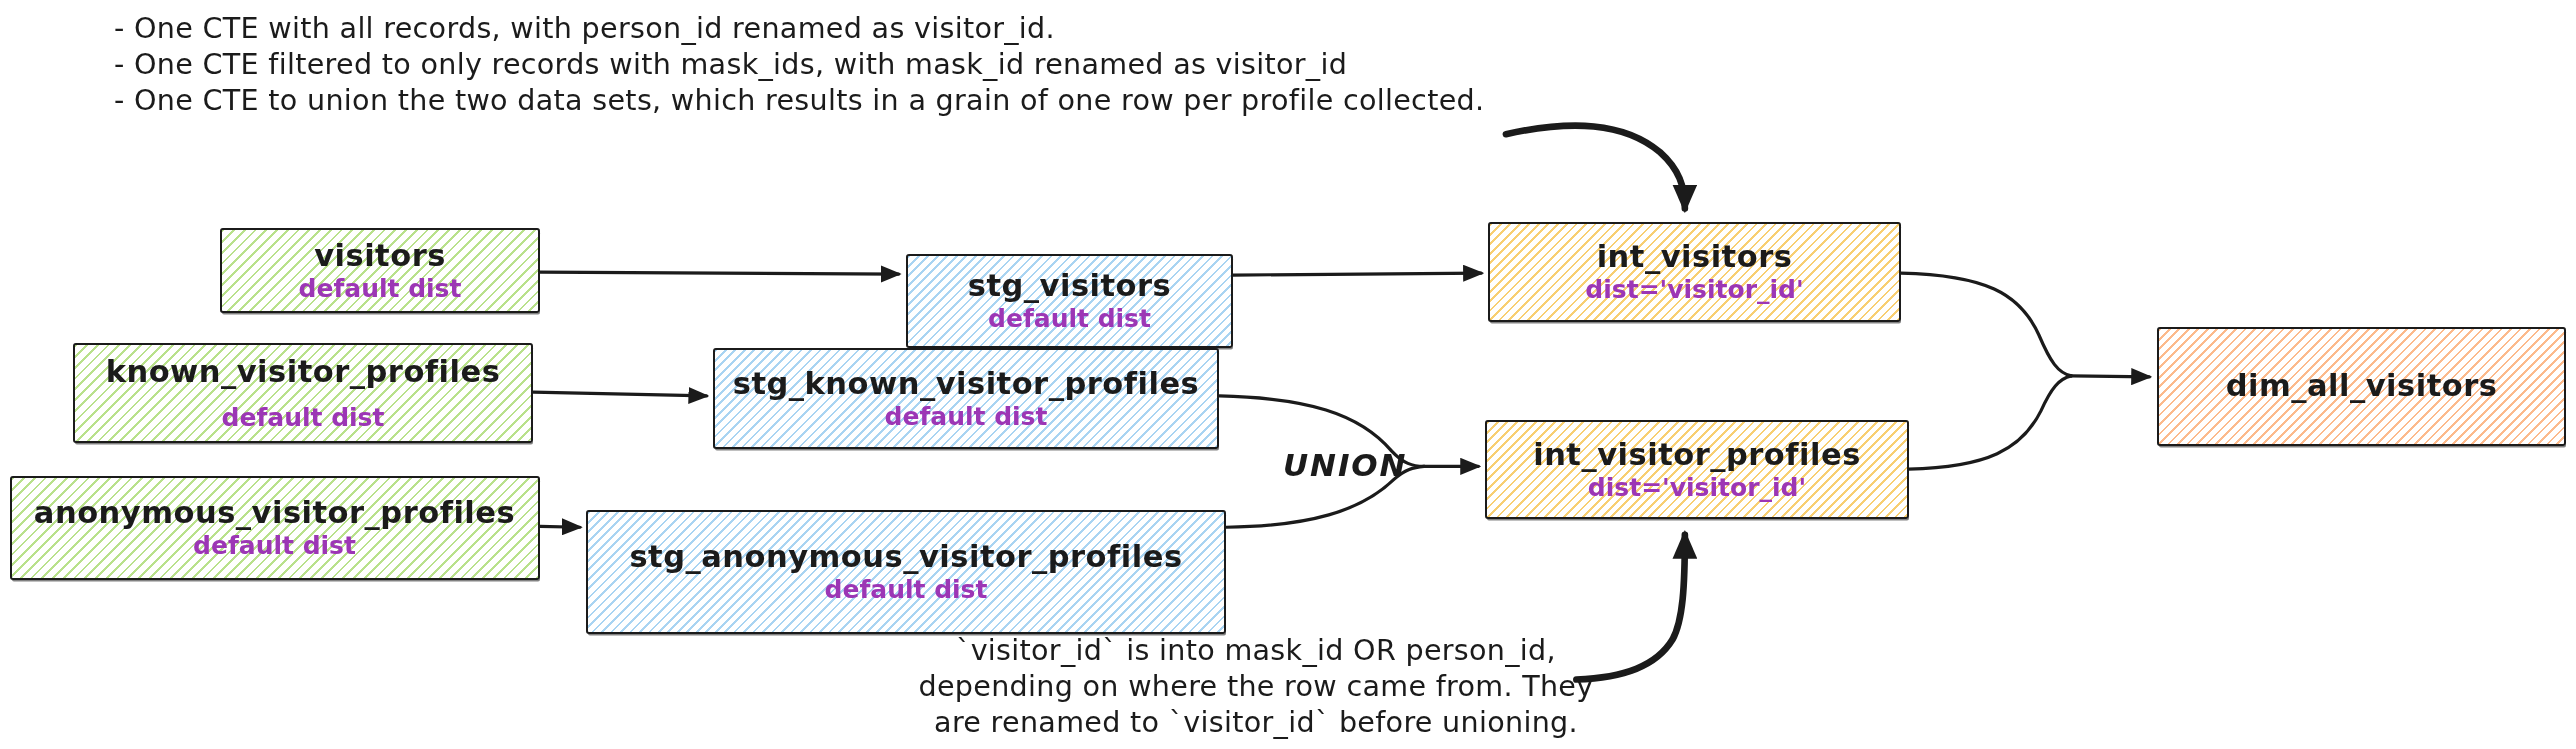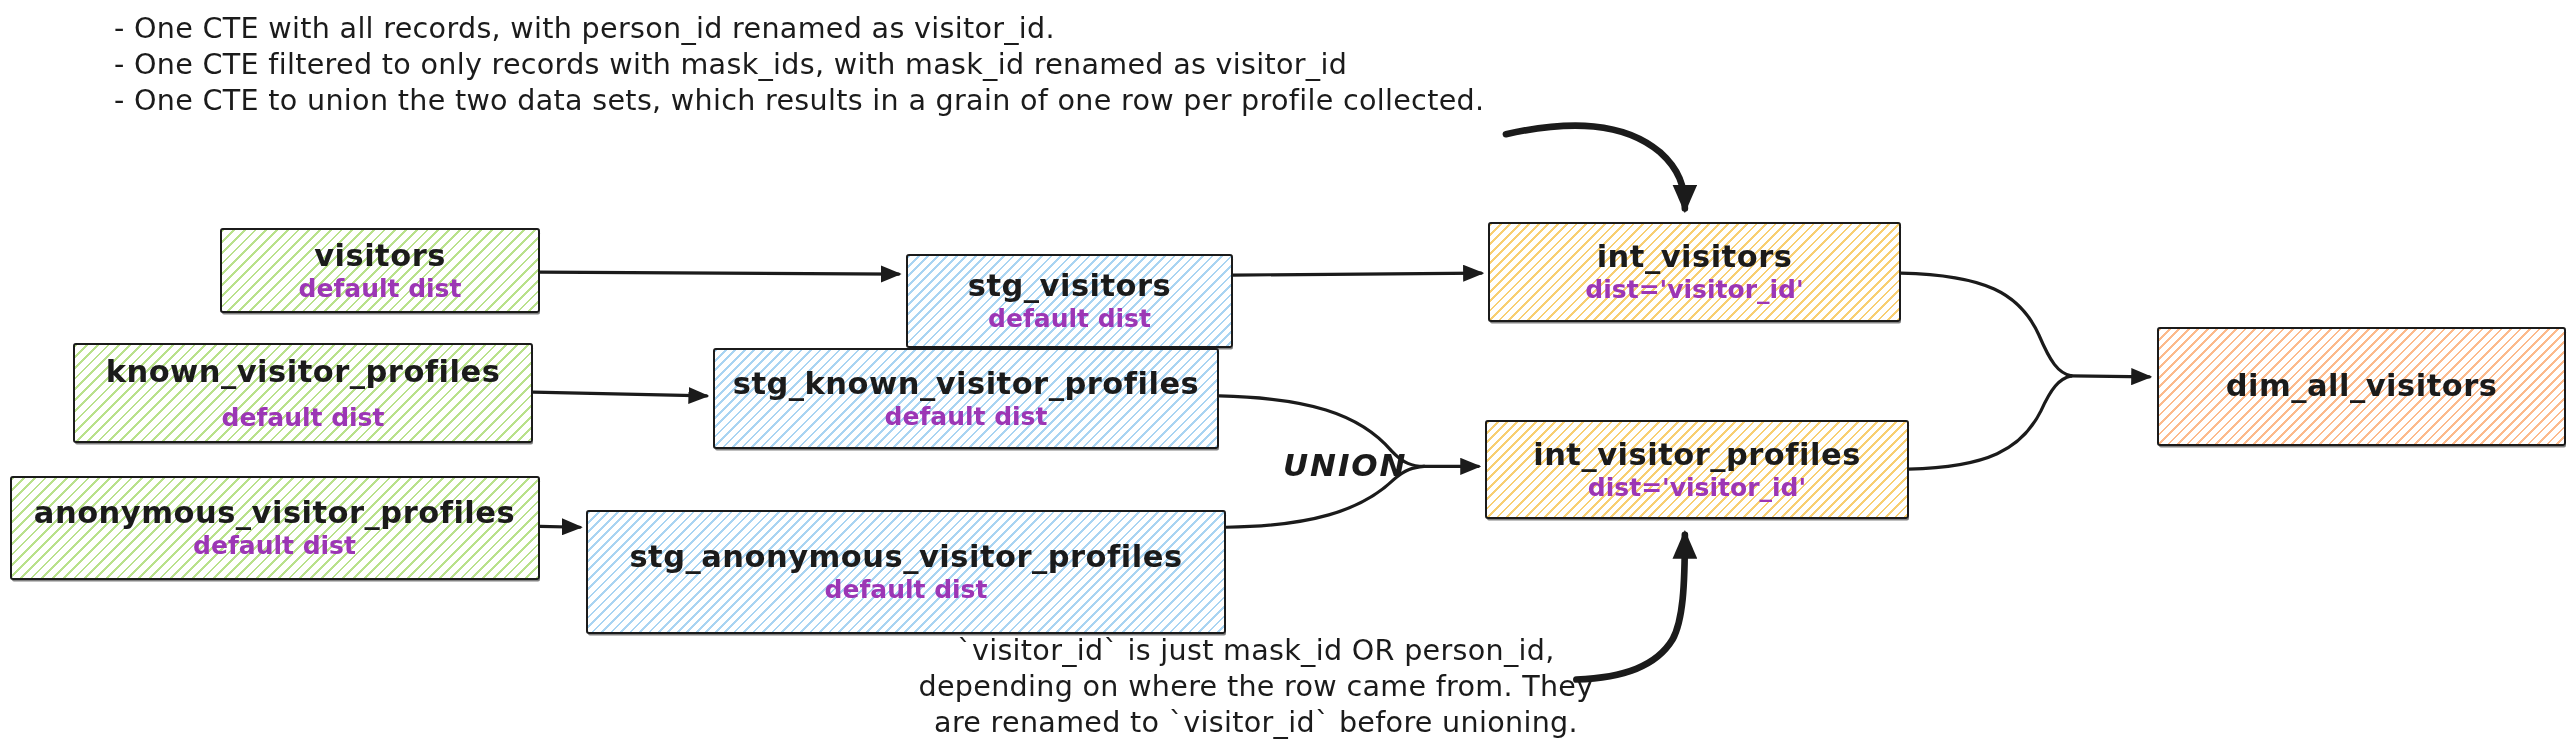--- a/index.html
+++ b/index.html
@@ -106,19 +106,19 @@
     <div class="node-sub">dist='visitor_id'</div>
   </div>
 
   <div class="node hatch-orange" style="left:2157px;top:327px;width:409px;height:119px;">
     <div class="node-title">dim_all_visitors</div>
   </div>
 
   <div class="union-label">UNION</div>
 
   <div class="annot annot-bottom">
-    <div>`visitor_id` is just mask_id OR person_id,</div>
+    <div>`visitor_id` is into mask_id OR person_id,</div>
     <div>depending on where the row came from. They</div>
     <div>are renamed to `visitor_id` before unioning.</div>
   </div>
 
 </div>
 
 
 </body></html>

